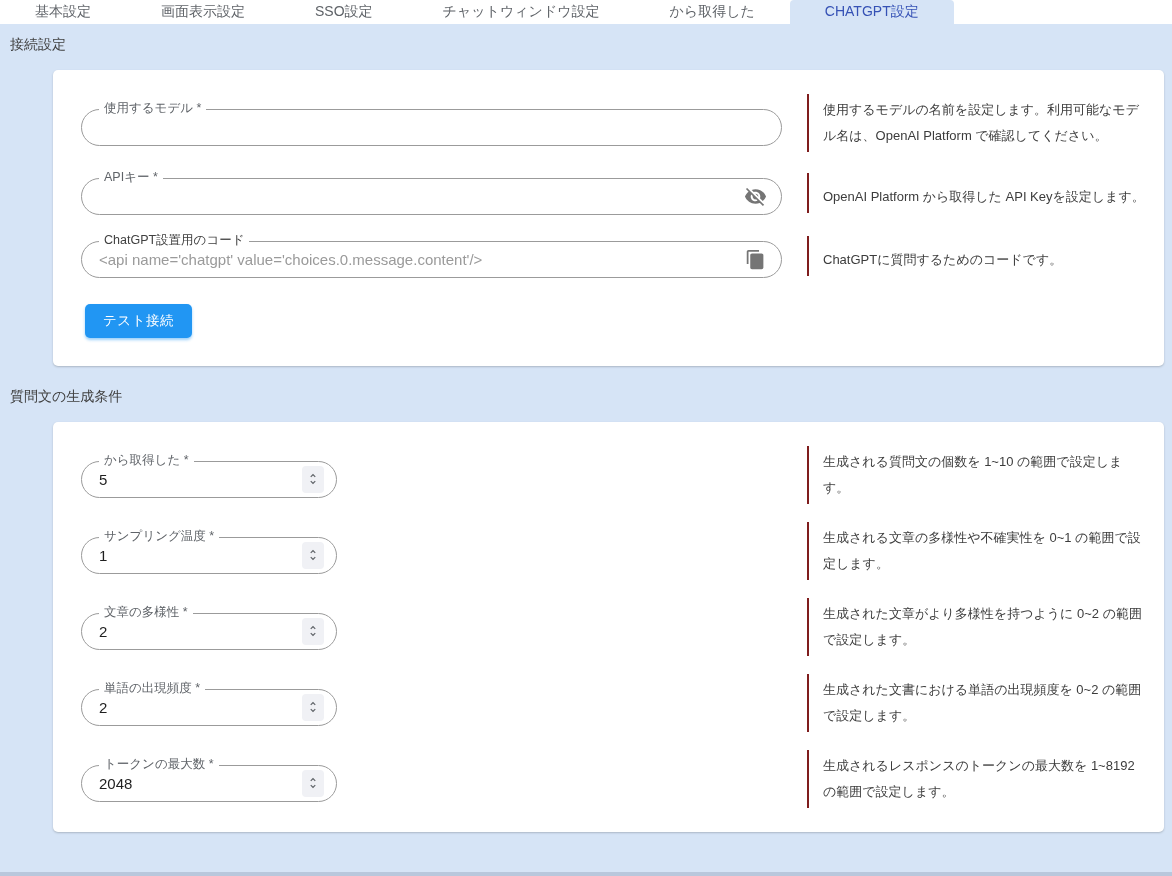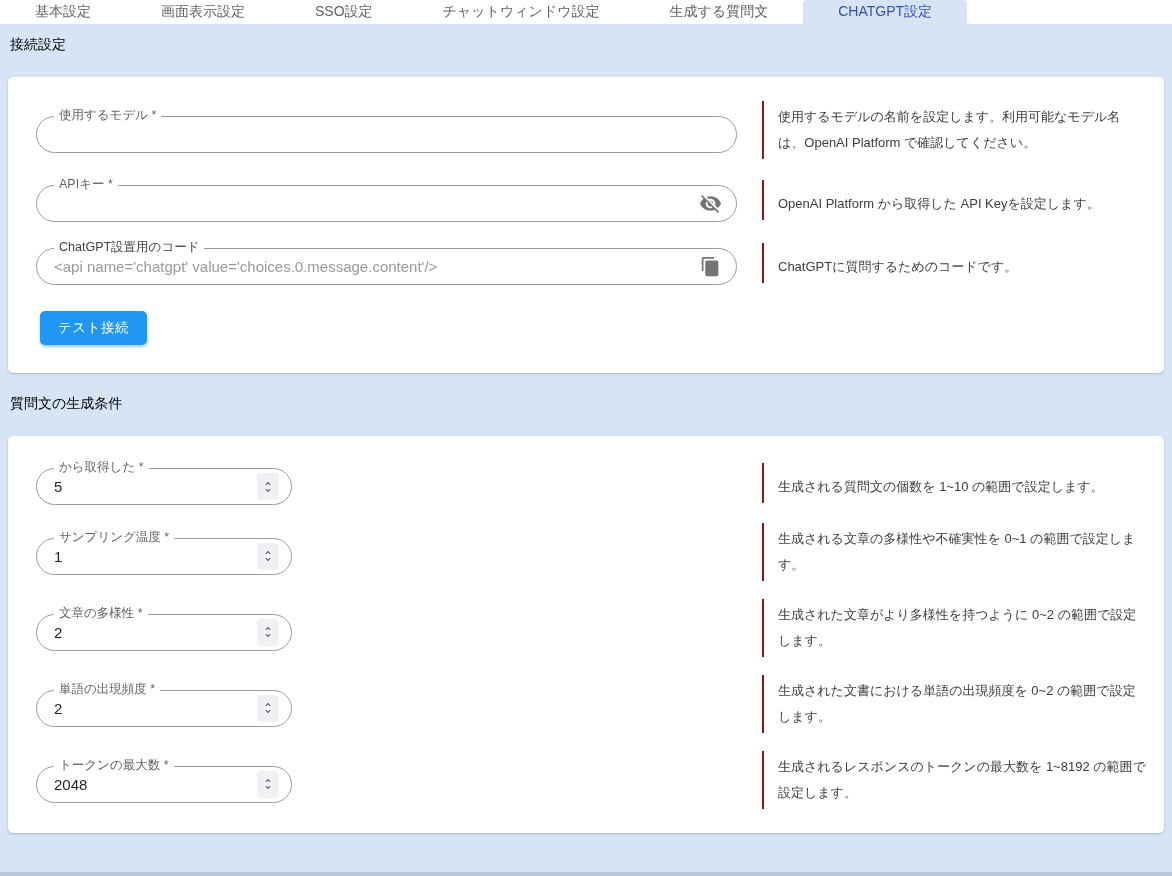--- a/index.html
+++ b/index.html
@@ -13,26 +13,27 @@
   
   .tabbar { display:flex; background:#ffffff; height:24px; align-items:stretch; }
   .tab {
     padding:0 35px; display:flex; align-items:center; justify-content:center;
     font-size:14px; color:#5f6368; cursor:pointer; white-space:nowrap;
     border-top-left-radius:4px; border-top-right-radius:4px;
   }
   .tab.active { background:#d6e4f6; color:#3551b5; }
   
   .page { padding:6px 8px 0 8px; }
-  .section-title { font-size:14px; color:#000000; padding:6px 0 23px 2px; }
+  .section-title { font-size:14px; color:#404040; padding:6px 0 16px 2px; }
   .section + .section .section-title { padding-top:22px; }
   .card {
     background:#ffffff; border-radius:5px;
     box-shadow:0 1px 2px rgba(60,64,67,.28);
     padding:24px 0 6px 0;
+    margin-left:45px;
   }
   
   .row { display:flex; align-items:center; min-height:45px; margin-bottom:18px; }
   .left { flex:0 0 754px; padding-left:28px; }
   .field {
     position:relative; height:37px; margin-top:8px;
     border:1px solid #9b9b9b; border-radius:28px; background:#fff;
     display:flex; align-items:center;
   }
   .field-full { width:701px; }
@@ -87,21 +88,21 @@
     <div class="tab">
     <span class="tab-label">画面表示設定</span>
   </div>
     <div class="tab">
     <span class="tab-label">SSO設定</span>
   </div>
     <div class="tab">
     <span class="tab-label">チャットウィンドウ設定</span>
   </div>
     <div class="tab">
-    <span class="tab-label">生成する質問文</span>
+    <span class="tab-label">から取得した</span>
   </div>
     <div class="tab active">
     <span class="tab-label">CHATGPT設定</span>
   </div>
   </div>
 <div class="page" id="page">
     <div class="section">
     <div class="section-title">接続設定</div>
     <div class="card">
         <div class="row">

